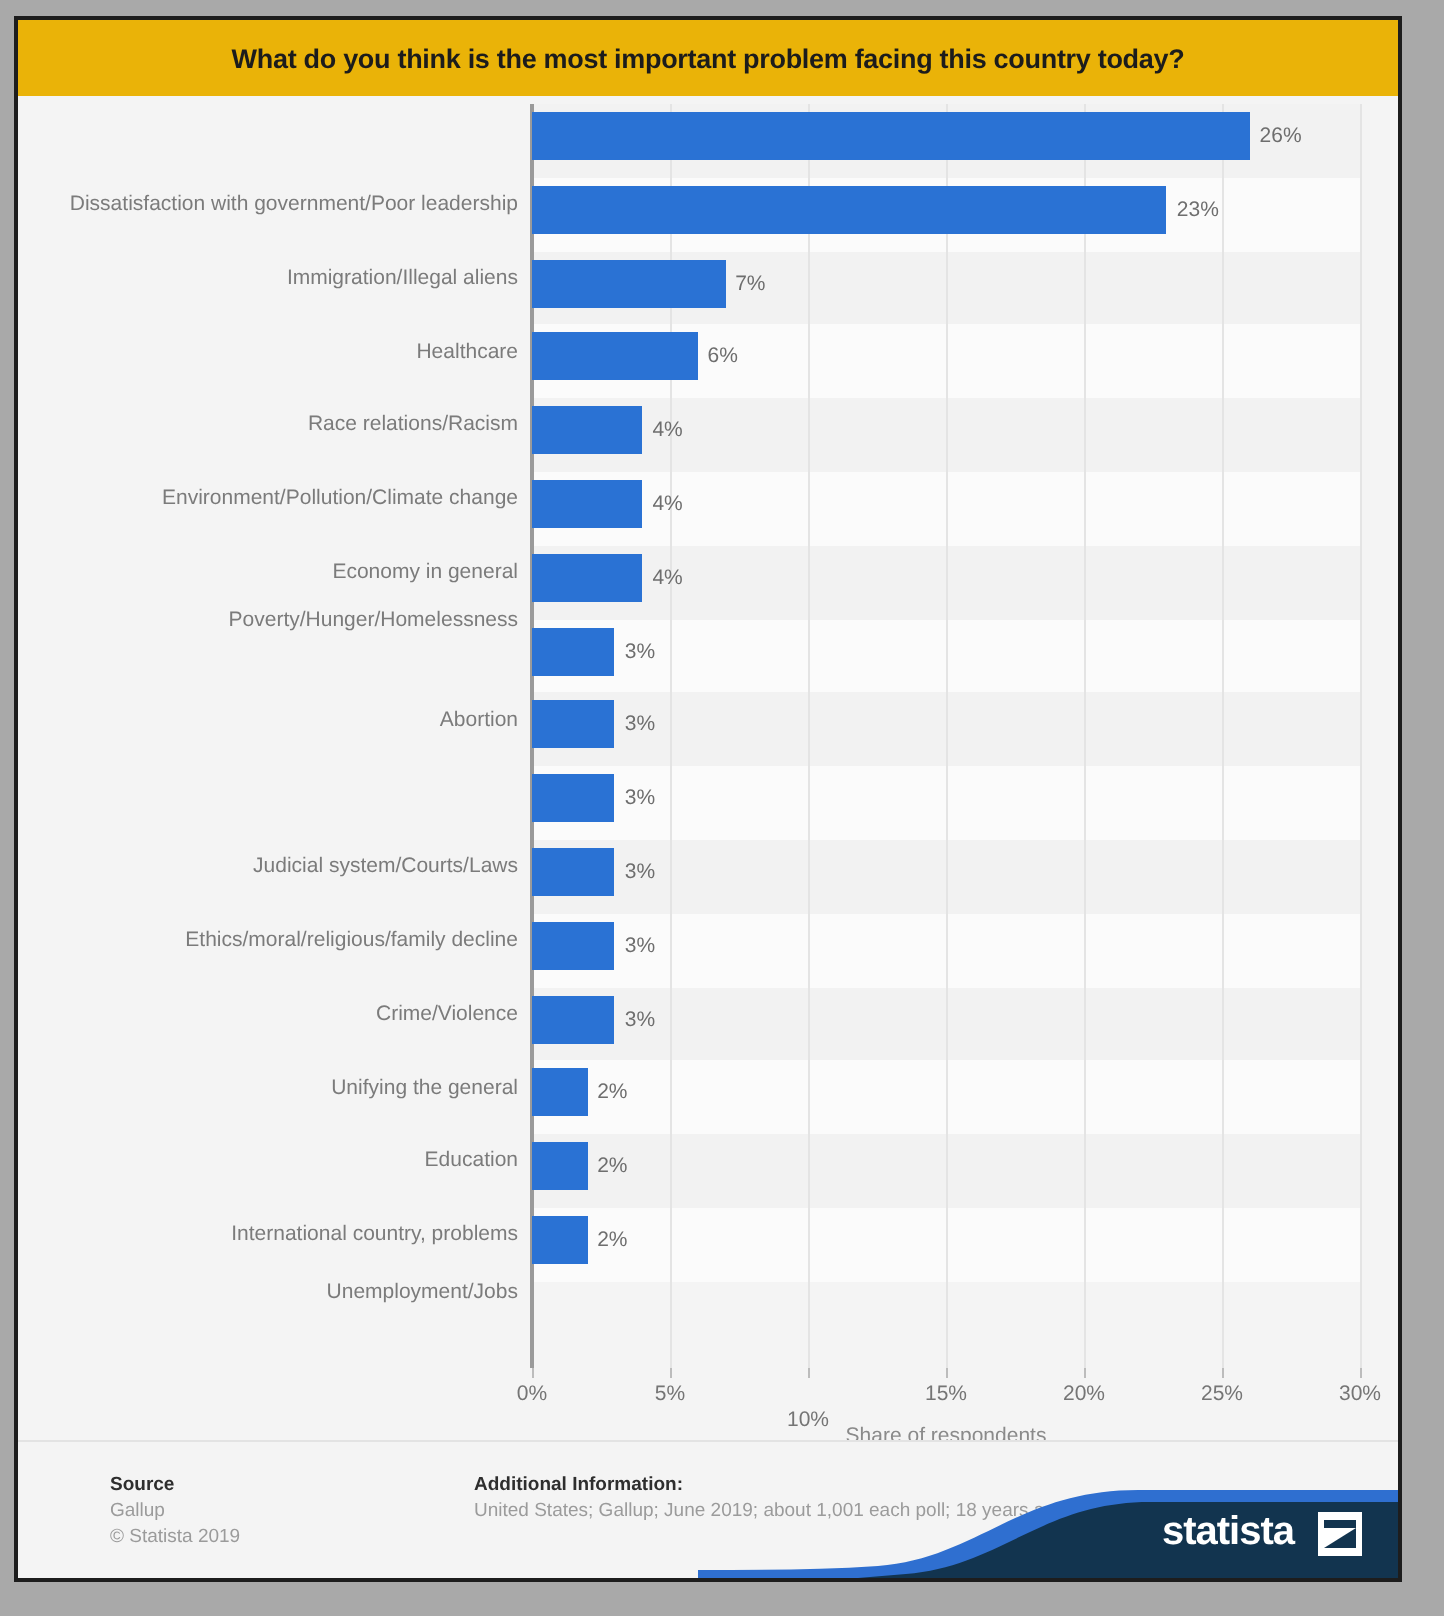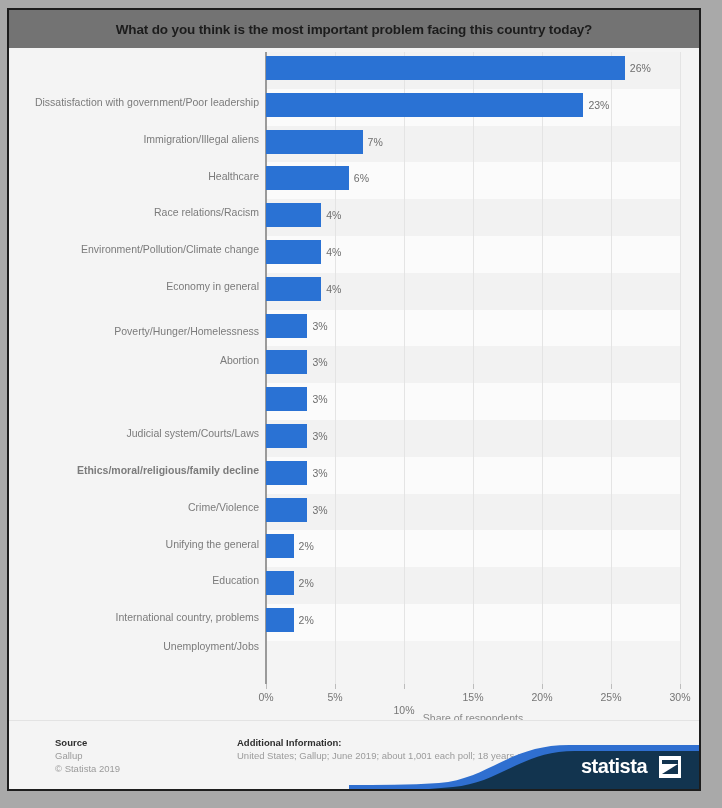--- a/index.html
+++ b/index.html
@@ -35,21 +35,21 @@
 
   
   #title-bar {
     position: absolute;
     left: 0; top: 0;
     width: 100%;
     height: 38px;
     display: flex;
     align-items: center;
     justify-content: center;
-    background: #737373;
+    background: #eab308;
   }
   #title-text {
     font-size: 13.5px;
     font-weight: bold;
     color: #1c1c1c;
     letter-spacing: -0.15px;
     text-align: center;
   }
 
   
@@ -257,24 +257,24 @@
 
     <div id="chart-area">
 
       <div id="cat-labels">
           <div class="cat-label" style="top: 0px;">Dissatisfaction with government/Poor leadership</div>
           <div class="cat-label" style="top: 36.8px;">Immigration/Illegal aliens</div>
           <div class="cat-label" style="top: 73.6px;">Healthcare</div>
           <div class="cat-label" style="top: 110.4px;">Race relations/Racism</div>
           <div class="cat-label" style="top: 147.2px;">Environment/Pollution/Climate change</div>
           <div class="cat-label" style="top: 184px;">Economy in general</div>
-          <div class="cat-label" style="top: 229px; text-align: right;">Poverty/Hunger/Homelessness</div>
+          <div class="cat-label" style="top: 208px; text-align: right;">Poverty/Hunger/Homelessness</div>
           <div class="cat-label" style="top: 257.6px;">Abortion</div>
           <div class="cat-label" style="top: 331.2px;">Judicial system/Courts/Laws</div>
-          <div class="cat-label" style="top: 368px; font-weight: bold;">Ethics/moral/religious/family decline</div>
+          <div class="cat-label" style="top: 368px;">Ethics/moral/religious/family decline</div>
           <div class="cat-label" style="top: 404.8px;">Crime/Violence</div>
           <div class="cat-label" style="top: 441.6px;">Unifying the general</div>
           <div class="cat-label" style="top: 478.4px;">Education</div>
           <div class="cat-label" style="top: 515.2px;">International country, problems</div>
           <div class="cat-label" style="top: 544px;">Unemployment/Jobs</div>
         </div>
 
       <div id="plot">
         <div id="bands">
             <div class="row-band" style="top: 0px;"></div>

